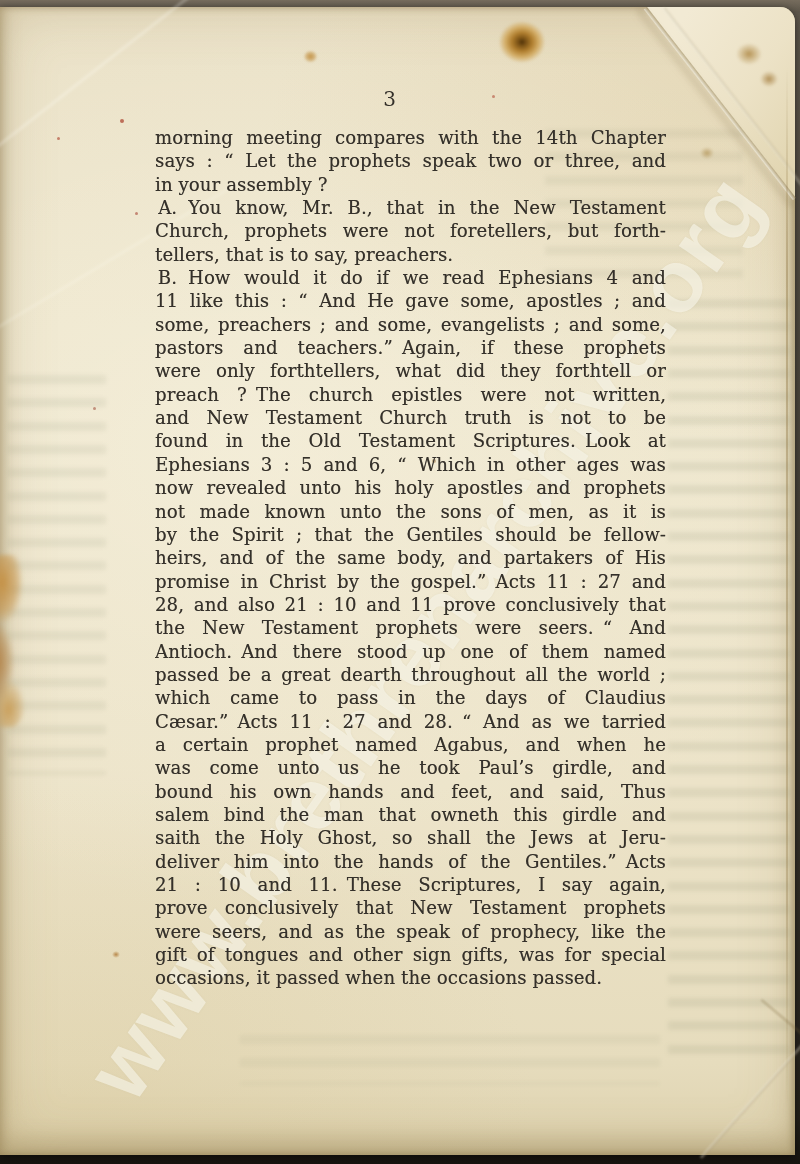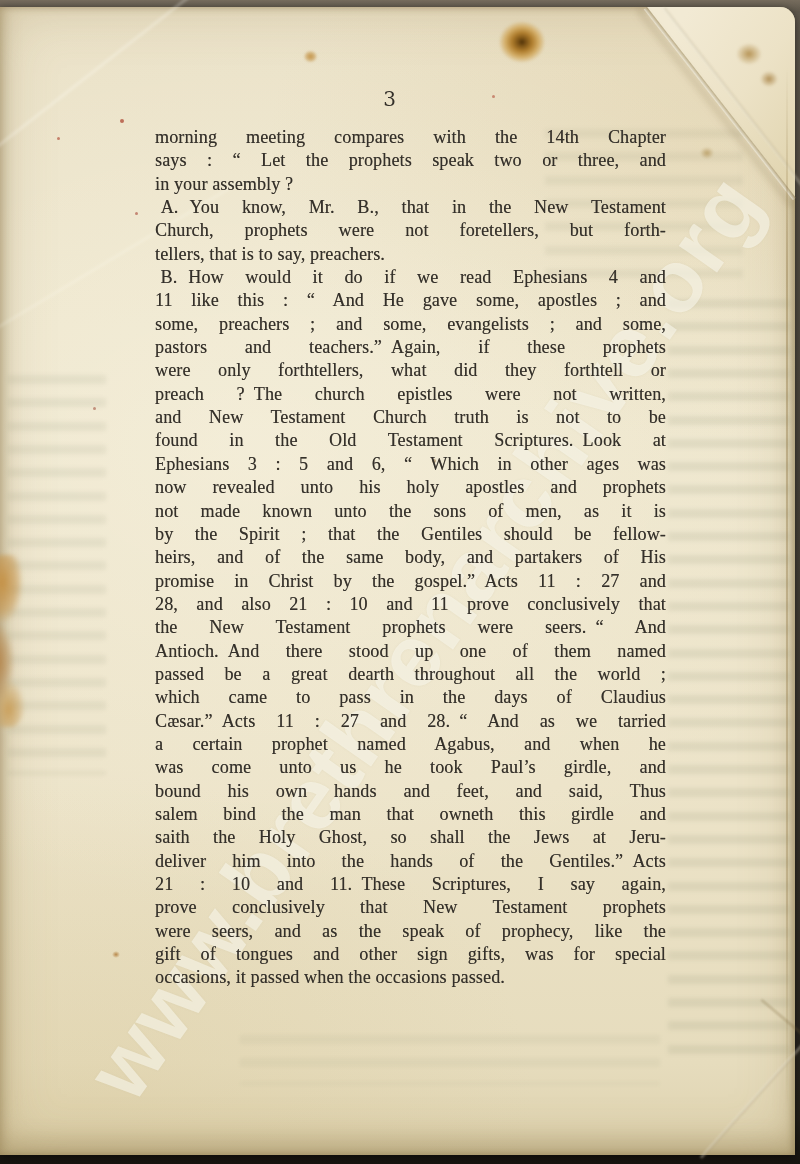--- a/index.html
+++ b/index.html
@@ -46,21 +46,21 @@
     color: #34302a;
   }
   .text-block {
     position: absolute; left: 113px; top: 119px; width: 553px;
     --lh: 23.35px;
     color: #34302a;
     font-size: 18px;
     letter-spacing: 0.15px;
     text-shadow: 0.25px 0.25px 0 rgba(52,47,40,0.55);
   }
-  .para { position: relative; padding-left: 42px; font-family: Liberation Serif, serif; }
+  .para { position: relative; padding-left: 42px; }
   .line {
     height: var(--lh); line-height: var(--lh);
     overflow: hidden;
     text-align: justify;
     text-align-last: justify;
   }
   .line.last { text-align-last: left; }
   .line.hang { text-indent: -42px; }
   .speaker { padding-right: 11px; }
   

